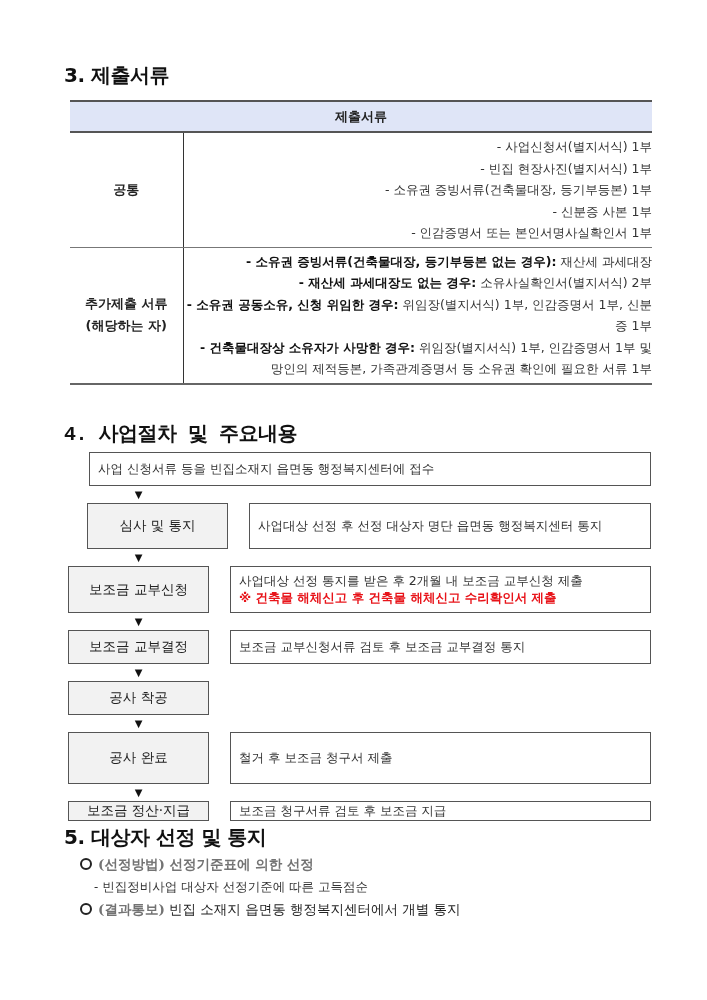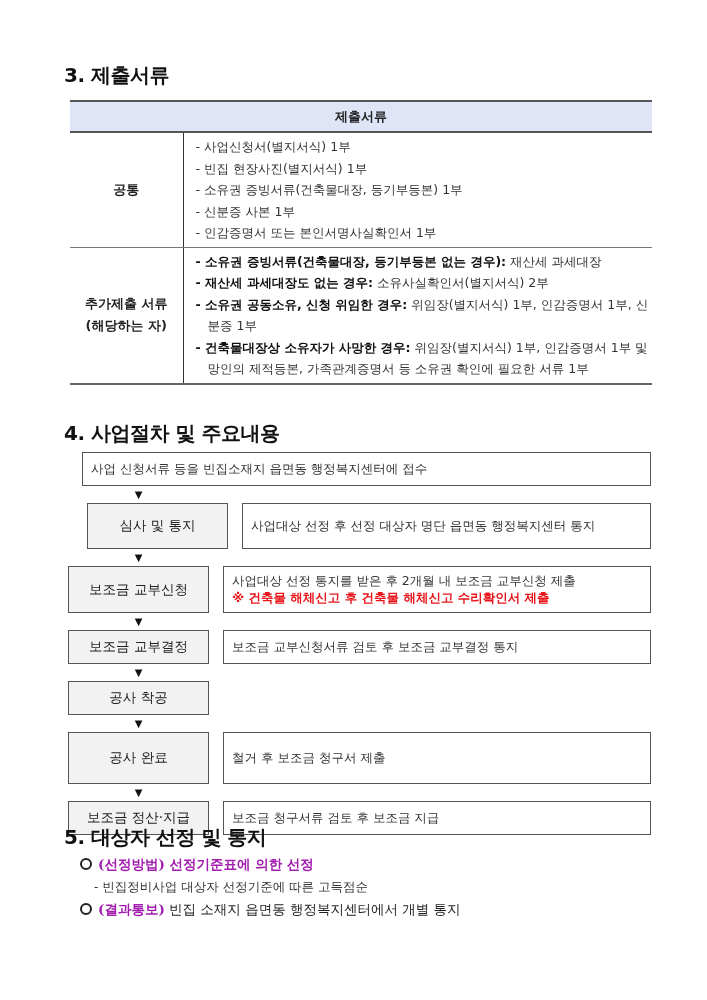--- a/index.html
+++ b/index.html
@@ -7,39 +7,39 @@
   body { position: relative; font-family: "DejaVu Sans", "Liberation Sans", sans-serif; color: #222; overflow: hidden; }
 
   .h2 { position: absolute; left: 64px; font-size: 20px; font-weight: bold; color: #111; letter-spacing: -0.5px; }
 
   
   .doc-table { position: absolute; left: 70px; top: 100px; width: 582px; border-collapse: collapse; font-size: 12.5px; }
   .doc-table th { background: #dfe5f7; height: 31px; border-top: 2px solid #555; border-bottom: 2px solid #555; font-weight: bold; font-size: 13px; color: #222; }
   .doc-table td { vertical-align: middle; border-bottom: 1px solid #777; }
   .doc-table tr.last td { border-bottom: 2px solid #666; }
   .doc-table td.cat { width: 113px; text-align: center; font-weight: bold; font-size: 13px; line-height: 22px; border-right: 1px solid #333; }
-  .doc-table td.items { padding: 3px 0 3px 12px; }
+  .doc-table td.items { padding: 3px 0 3px 0; text-align: right; }
   .li { line-height: 21.5px; color: #333; white-space: nowrap; }
   .li.wrap { white-space: normal; padding-left: 12px; text-indent: -12px; }
   .li b { color: #111; }
 
   
   .flow { position: absolute; left: 68px; top: 452px; width: 583px; }
   .step { position: relative; display: flex; align-items: stretch; }
   .step-label { width: 141px; background: #f2f2f2; border: 1px solid #555; display: flex; align-items: center; justify-content: center; font-size: 13.5px; color: #222; }
-  .step-desc { margin-left: 14px; flex: 1; border: 1px solid #555; display: flex; flex-direction: column; justify-content: center; padding-left: 8px; font-size: 12.5px; color: #333; }
+  .step-desc { margin-left: 21px; flex: 1; border: 1px solid #555; display: flex; flex-direction: column; justify-content: center; padding-left: 8px; font-size: 12.5px; color: #333; }
   .step-desc .note { color: #e8141a; font-weight: bold; }
   .arrow { width: 141px; text-align: center; font-size: 10px; line-height: 17px; height: 17px; color: #111; }
 
   
   .sec5 { position: absolute; left: 80px; top: 853px; font-family: "DejaVu Serif", "Liberation Serif", serif; }
   .sec5 .row { font-size: 13.5px; line-height: 23px; color: #222; }
   .sec5 .row .ring { display: inline-block; width: 12px; height: 12px; border: 2px solid #222; border-radius: 50%; margin-right: 6px; vertical-align: -1px; }
   .sec5 .sub { font-size: 12.5px; line-height: 22px; padding-left: 14px; color: #333; }
-  .sec5 b { color: #a21caf; }
+  .sec5 b { color: #737373; }
 </style>
 </head>
 <body>
 
 <div class="h2" style="top:62px;">3. 제출서류</div>
 
 <table class="doc-table">
   <thead>
     <tr>
         <th colspan="2">제출서류</th>
@@ -66,21 +66,21 @@
       <td class="items">
         <div class="li wrap"><b>- 소유권 증빙서류(건축물대장, 등기부등본 없는 경우):</b><span> 재산세 과세대장</span></div>
         <div class="li wrap"><b>- 재산세 과세대장도 없는 경우:</b><span> 소유사실확인서(별지서식) 2부</span></div>
         <div class="li wrap"><b>- 소유권 공동소유, 신청 위임한 경우:</b><span> 위임장(별지서식) 1부, 인감증명서 1부, 신분증 1부</span></div>
         <div class="li wrap"><b>- 건축물대장상 소유자가 사망한 경우:</b><span> 위임장(별지서식) 1부, 인감증명서 1부 및 망인의 제적등본, 가족관계증명서 등 소유권 확인에 필요한 서류 1부</span></div>
       </td>
     </tr>
   </tbody>
 </table>
 
-<div class="h2" style="top:420px;">4. 사업절차 및 주요내용</div>
+<div class="h2" style="top:420px;font-family:Liberation Mono, monospace;">4. 사업절차 및 주요내용</div>
 
 <div class="flow">
   <div class="step" style="height:34px;">
     <div class="step-desc">
         <span>사업 신청서류 등을 빈집소재지 읍면동 행정복지센터에 접수</span>
       </div>
   </div>
   <div class="arrow">▼</div>
 
   <div class="step" style="height:46px;padding-left:19px;">
@@ -114,21 +114,21 @@
   <div class="arrow">▼</div>
 
   <div class="step" style="height:52px;">
     <div class="step-label">공사 완료</div>
     <div class="step-desc">
         <span>철거 후 보조금 청구서 제출</span>
       </div>
   </div>
   <div class="arrow">▼</div>
 
-  <div class="step" style="height:34px;">
+  <div class="step" style="height:20px;">
     <div class="step-label">보조금 정산·지급</div>
     <div class="step-desc">
         <span>보조금 청구서류 검토 후 보조금 지급</span>
       </div>
   </div>
 </div>
 
 <div class="h2" style="top:824px;">5. 대상자 선정 및 통지</div>
 
 <div class="sec5">

